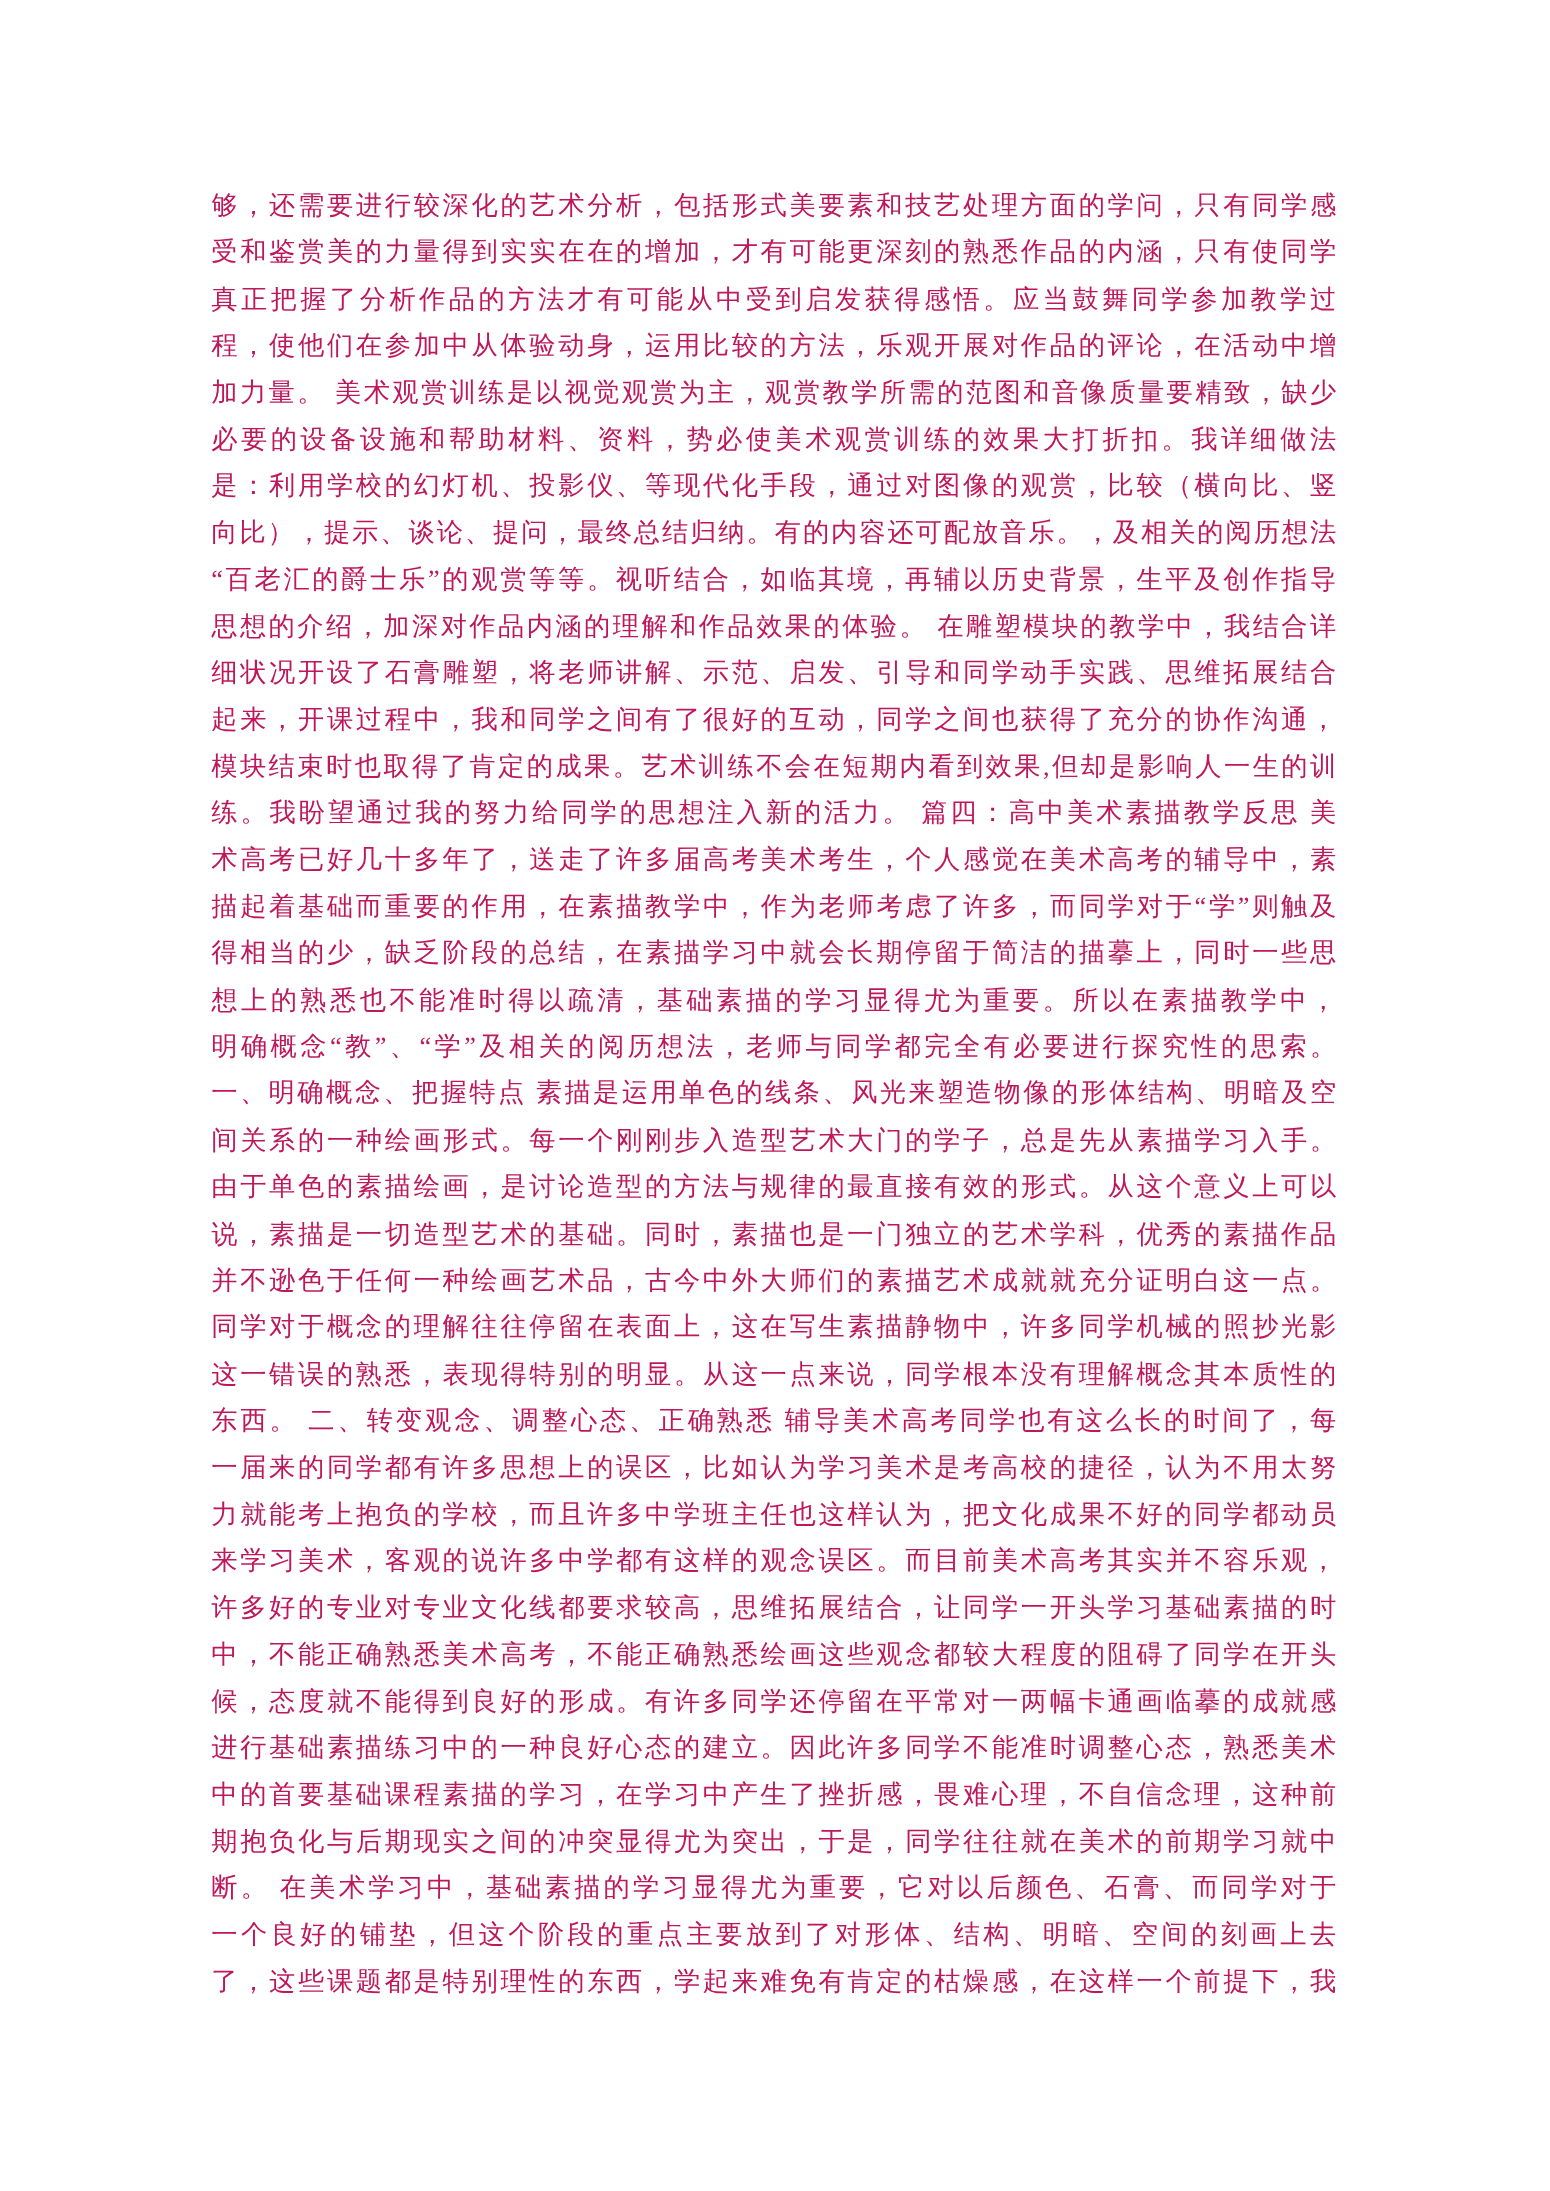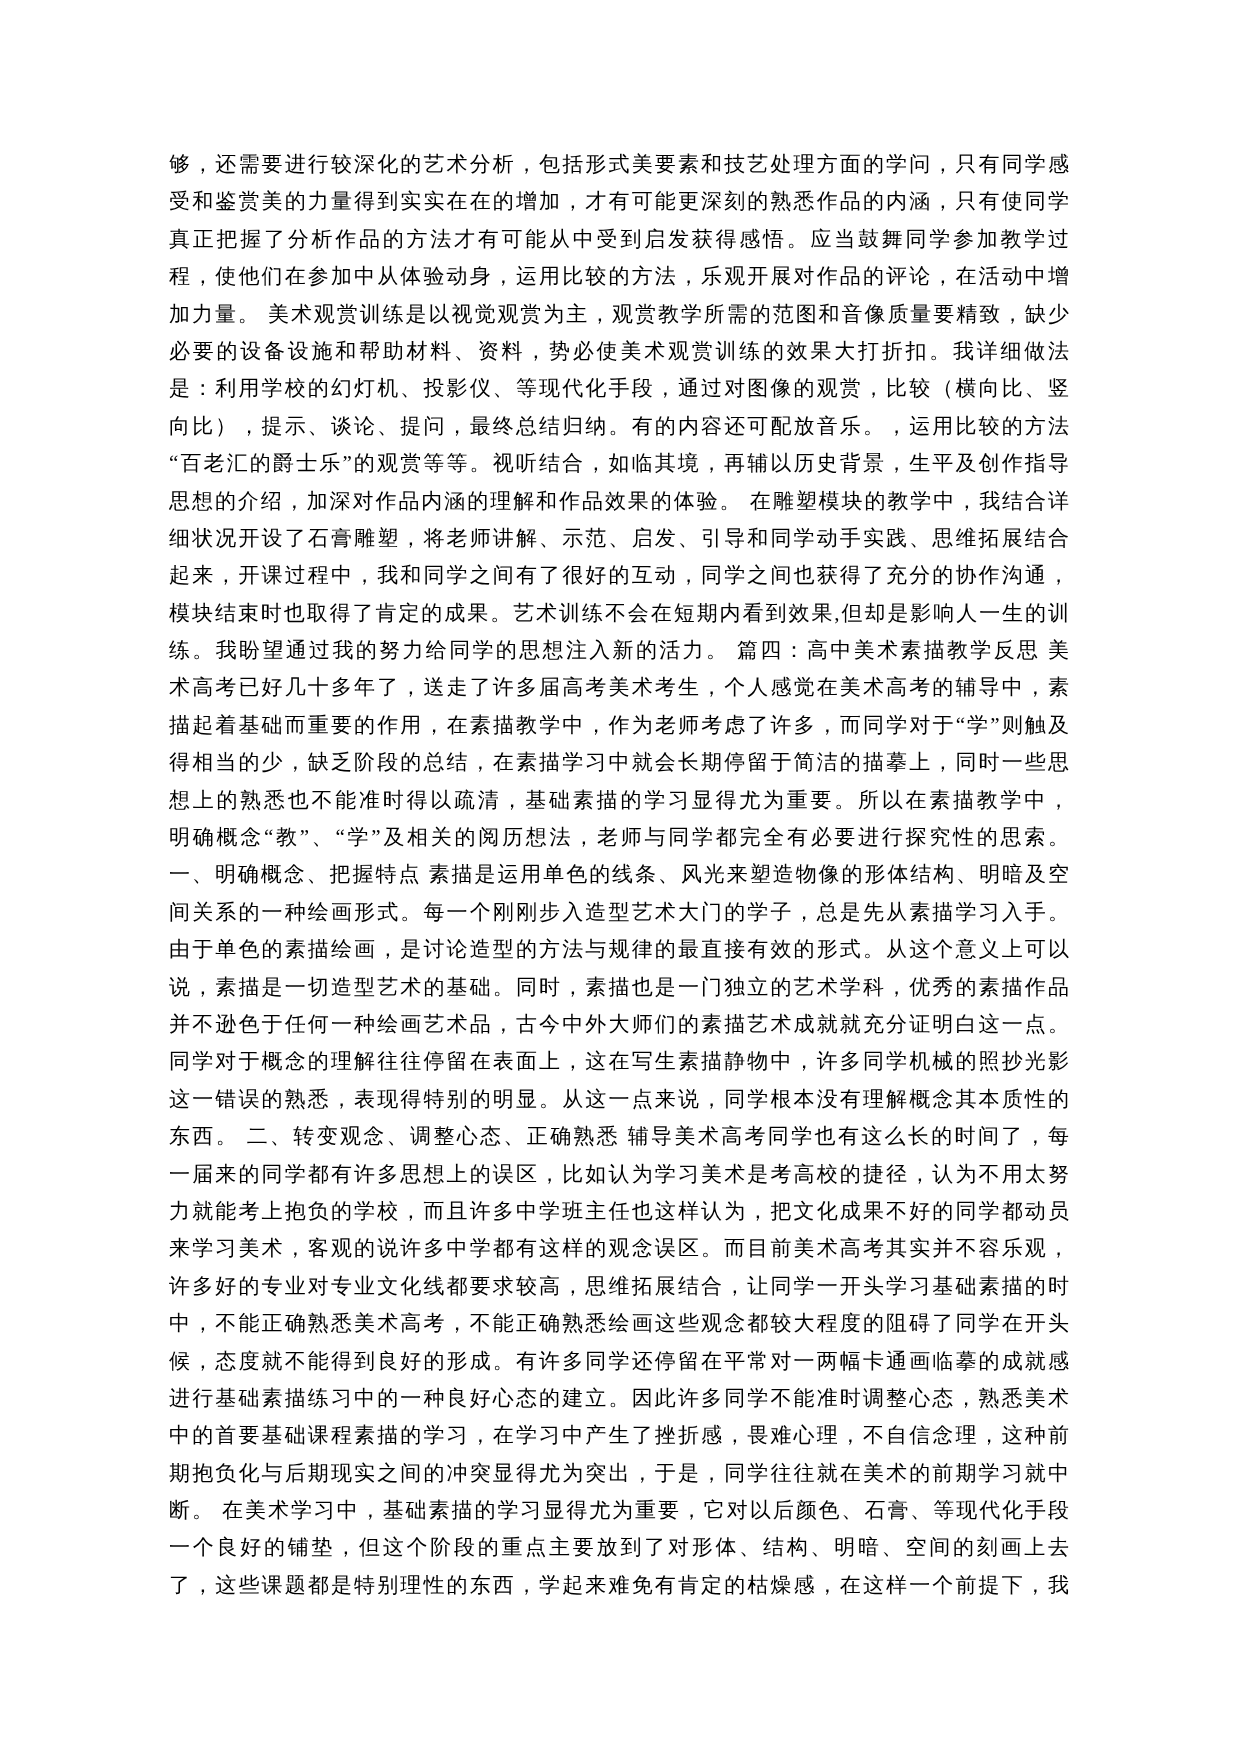--- a/index.html
+++ b/index.html
@@ -13,21 +13,21 @@
     height: 1753px;
     background: #ffffff;
     overflow: hidden;
     font-family: "Liberation Serif", "DejaVu Serif", serif;
   }
   .textblock {
     position: absolute;
     left: 169px;
     top: 146px;
     width: 900px;
-    color: #000000;
+    color: #be185d;
   }
   .line {
     font-size: 21px;
     line-height: 37.4px;
     height: 37.4px;
     overflow: hidden;
     text-align: justify;
     text-align-last: justify;
     white-space: normal;
   }
@@ -37,21 +37,21 @@
 
 <div class="page">
   <div class="textblock">
     <div class="line">够，还需要进行较深化的艺术分析，包括形式美要素和技艺处理方面的学问，只有同学感</div>
     <div class="line">受和鉴赏美的力量得到实实在在的增加，才有可能更深刻的熟悉作品的内涵，只有使同学</div>
     <div class="line">真正把握了分析作品的方法才有可能从中受到启发获得感悟。应当鼓舞同学参加教学过</div>
     <div class="line">程，使他们在参加中从体验动身，运用比较的方法，乐观开展对作品的评论，在活动中增</div>
     <div class="line">加力量。 美术观赏训练是以视觉观赏为主，观赏教学所需的范图和音像质量要精致，缺少</div>
     <div class="line">必要的设备设施和帮助材料、资料，势必使美术观赏训练的效果大打折扣。我详细做法</div>
     <div class="line">是：利用学校的幻灯机、投影仪、等现代化手段，通过对图像的观赏，比较（横向比、竖</div>
-    <div class="line">向比），提示、谈论、提问，最终总结归纳。有的内容还可配放音乐。，运用比较的方法</div>
+    <div class="line">向比），提示、谈论、提问，最终总结归纳。有的内容还可配放音乐。，及相关的阅历想法</div>
     <div class="line">“百老汇的爵士乐”的观赏等等。视听结合，如临其境，再辅以历史背景，生平及创作指导</div>
     <div class="line">思想的介绍，加深对作品内涵的理解和作品效果的体验。 在雕塑模块的教学中，我结合详</div>
     <div class="line">细状况开设了石膏雕塑，将老师讲解、示范、启发、引导和同学动手实践、思维拓展结合</div>
     <div class="line">起来，开课过程中，我和同学之间有了很好的互动，同学之间也获得了充分的协作沟通，</div>
     <div class="line">模块结束时也取得了肯定的成果。艺术训练不会在短期内看到效果,但却是影响人一生的训</div>
     <div class="line">练。我盼望通过我的努力给同学的思想注入新的活力。 篇四：高中美术素描教学反思 美</div>
     <div class="line">术高考已好几十多年了，送走了许多届高考美术考生，个人感觉在美术高考的辅导中，素</div>
     <div class="line">描起着基础而重要的作用，在素描教学中，作为老师考虑了许多，而同学对于“学”则触及</div>
     <div class="line">得相当的少，缺乏阶段的总结，在素描学习中就会长期停留于简洁的描摹上，同时一些思</div>
     <div class="line">想上的熟悉也不能准时得以疏清，基础素描的学习显得尤为重要。所以在素描教学中，</div>
@@ -66,17 +66,17 @@
     <div class="line">东西。 二、转变观念、调整心态、正确熟悉 辅导美术高考同学也有这么长的时间了，每</div>
     <div class="line">一届来的同学都有许多思想上的误区，比如认为学习美术是考高校的捷径，认为不用太努</div>
     <div class="line">力就能考上抱负的学校，而且许多中学班主任也这样认为，把文化成果不好的同学都动员</div>
     <div class="line">来学习美术，客观的说许多中学都有这样的观念误区。而目前美术高考其实并不容乐观，</div>
     <div class="line">许多好的专业对专业文化线都要求较高，思维拓展结合，让同学一开头学习基础素描的时</div>
     <div class="line">中，不能正确熟悉美术高考，不能正确熟悉绘画这些观念都较大程度的阻碍了同学在开头</div>
     <div class="line">候，态度就不能得到良好的形成。有许多同学还停留在平常对一两幅卡通画临摹的成就感</div>
     <div class="line">进行基础素描练习中的一种良好心态的建立。因此许多同学不能准时调整心态，熟悉美术</div>
     <div class="line">中的首要基础课程素描的学习，在学习中产生了挫折感，畏难心理，不自信念理，这种前</div>
     <div class="line">期抱负化与后期现实之间的冲突显得尤为突出，于是，同学往往就在美术的前期学习就中</div>
-    <div class="line">断。 在美术学习中，基础素描的学习显得尤为重要，它对以后颜色、石膏、等现代化手段</div>
+    <div class="line">断。 在美术学习中，基础素描的学习显得尤为重要，它对以后颜色、石膏、而同学对于</div>
     <div class="line">一个良好的铺垫，但这个阶段的重点主要放到了对形体、结构、明暗、空间的刻画上去</div>
     <div class="line">了，这些课题都是特别理性的东西，学起来难免有肯定的枯燥感，在这样一个前提下，我</div>
   </div>
 </div>
 
 </body></html>

